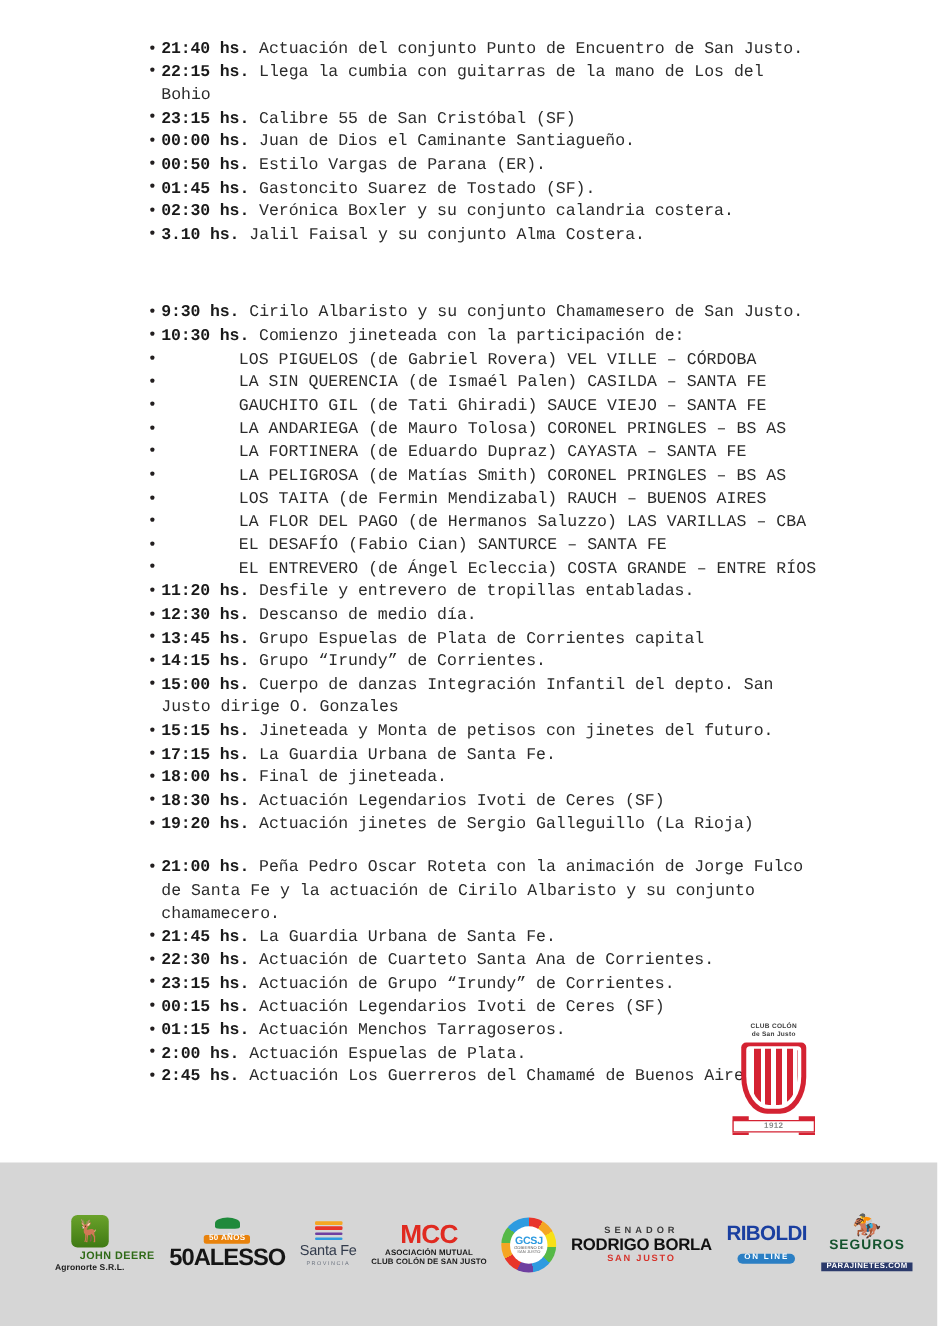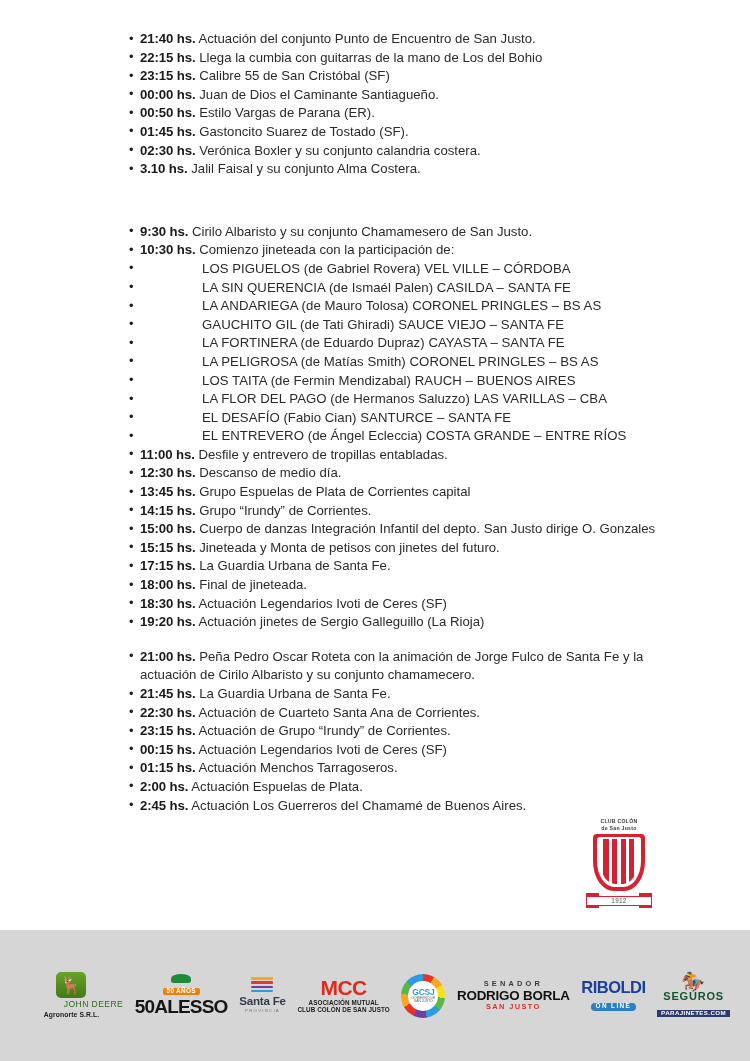--- a/index.html
+++ b/index.html
@@ -19,24 +19,25 @@
   .page {
     position: relative;
     width: 750px;
     height: 1061px;
     background: #ffffff;
   }
 
   
   .content {
     position: absolute;
-    left: 12px;
+    left: 1px;
     top: 0;
     width: 655px;
     padding-top: 30px;
+    font-family: Liberation Mono, monospace;
   }
 
   ul.sched {
     list-style: none;
     margin: 0;
     padding: 0;
   }
 
   li.row {
     position: relative;
@@ -225,21 +226,21 @@
   }
   .jd-deer {
     position: absolute;
     left: 50%; top: 50%;
     transform: translate(-50%,-50%);
     font-size: 17px;
     color: #f5d300;
     line-height: 1;
   }
   .jd-name {
-    font-size: 8.6px; font-weight: normal; color: #2f6a17;
+    font-size: 8.6px; font-weight: bold; color: #2f6a17;
     letter-spacing: 0.4px;
     margin-left: 44px;
   }
   .jd-sub {
     font-size: 6.8px; font-weight: bold; color: #1c1c1c;
     margin-top: 2px; letter-spacing: 0.1px;
   }
 
   
   .al-top {
@@ -258,21 +259,21 @@
     font-size: 19px; font-weight: bold; color: #151515;
     letter-spacing: -0.8px;
   }
 
   
   .sf-bars {
     width: 22px; margin: 0 auto 3px;
   }
   .sf-bar { height: 2.6px; margin-bottom: 1.6px; border-radius: 1px; }
   .sf-name {
-    font-size: 11.6px; font-weight: bold; color: #333c4d;
+    font-size: 11.6px; font-weight: normal; color: #333c4d;
     letter-spacing: -0.2px;
   }
   .sf-sub {
     font-size: 4.4px; color: #6d7480; letter-spacing: 1.2px;
     margin-top: 1.5px;
   }
 
   
   .mcc-name {
     font-size: 21px; font-weight: bold; color: #e02a20;
@@ -368,32 +369,32 @@
     <div style="height:44px"></div>
 
     <ul class="sched" id="list-satday">
         <li class="row timed"><span class="tm">9:30 hs.</span><span class="tx"> Cirilo Albaristo y su conjunto Chamamesero de San Justo.</span></li>
         <li class="row timed"><span class="tm">10:30 hs.</span><span class="tx"> Comienzo jineteada con la participación de:</span></li>
       </ul>
 
     <ul class="sched" id="list-tropillas">
         <li class="row sub"><span class="tx">LOS PIGUELOS (de Gabriel Rovera) VEL VILLE – CÓRDOBA</span></li>
         <li class="row sub"><span class="tx">LA SIN QUERENCIA (de Ismaél Palen) CASILDA – SANTA FE</span></li>
+        <li class="row sub"><span class="tx">GAUCHITO GIL (de Tati Ghiradi) SAUCE VIEJO – SANTA FE</span></li>
         <li class="row sub"><span class="tx">LA ANDARIEGA (de Mauro Tolosa) CORONEL PRINGLES – BS AS</span></li>
-        <li class="row sub"><span class="tx">GAUCHITO GIL (de Tati Ghiradi) SAUCE VIEJO – SANTA FE</span></li>
         <li class="row sub"><span class="tx">LA FORTINERA (de Eduardo Dupraz) CAYASTA – SANTA FE</span></li>
         <li class="row sub"><span class="tx">LA PELIGROSA (de Matías Smith) CORONEL PRINGLES – BS AS</span></li>
         <li class="row sub"><span class="tx">LOS TAITA (de Fermin Mendizabal) RAUCH – BUENOS AIRES</span></li>
         <li class="row sub"><span class="tx">LA FLOR DEL PAGO (de Hermanos Saluzzo) LAS VARILLAS – CBA</span></li>
         <li class="row sub"><span class="tx">EL DESAFÍO (Fabio Cian) SANTURCE – SANTA FE</span></li>
         <li class="row sub"><span class="tx">EL ENTREVERO (de Ángel Ecleccia) COSTA GRANDE – ENTRE RÍOS</span></li>
       </ul>
 
     <ul class="sched" id="list-satafternoon">
-        <li class="row timed"><span class="tm">11:00 hs.</span><span class="tx"> Desfile y entrevero de tropillas entabladas.</span></li>
+        <li class="row timed"><span class="tm">11:20 hs.</span><span class="tx"> Desfile y entrevero de tropillas entabladas.</span></li>
         <li class="row timed"><span class="tm">12:30 hs.</span><span class="tx"> Descanso de medio día.</span></li>
         <li class="row timed"><span class="tm">13:45 hs.</span><span class="tx"> Grupo Espuelas de Plata de Corrientes capital</span></li>
         <li class="row timed"><span class="tm">14:15 hs.</span><span class="tx"> Grupo “Irundy” de Corrientes.</span></li>
         <li class="row timed"><span class="tm">15:00 hs.</span><span class="tx"> Cuerpo de danzas Integración Infantil del depto. San Justo dirige O. Gonzales</span></li>
         <li class="row timed"><span class="tm">15:15 hs.</span><span class="tx"> Jineteada y Monta de petisos con jinetes del futuro.</span></li>
         <li class="row timed"><span class="tm">17:15 hs.</span><span class="tx"> La Guardia Urbana de Santa Fe.</span></li>
         <li class="row timed"><span class="tm">18:00 hs.</span><span class="tx"> Final de jineteada.</span></li>
         <li class="row timed"><span class="tm">18:30 hs.</span><span class="tx"> Actuación Legendarios Ivoti de Ceres (SF)</span></li>
         <li class="row timed"><span class="tm">19:20 hs.</span><span class="tx"> Actuación jinetes de Sergio Galleguillo (La Rioja)</span></li>
       </ul>

